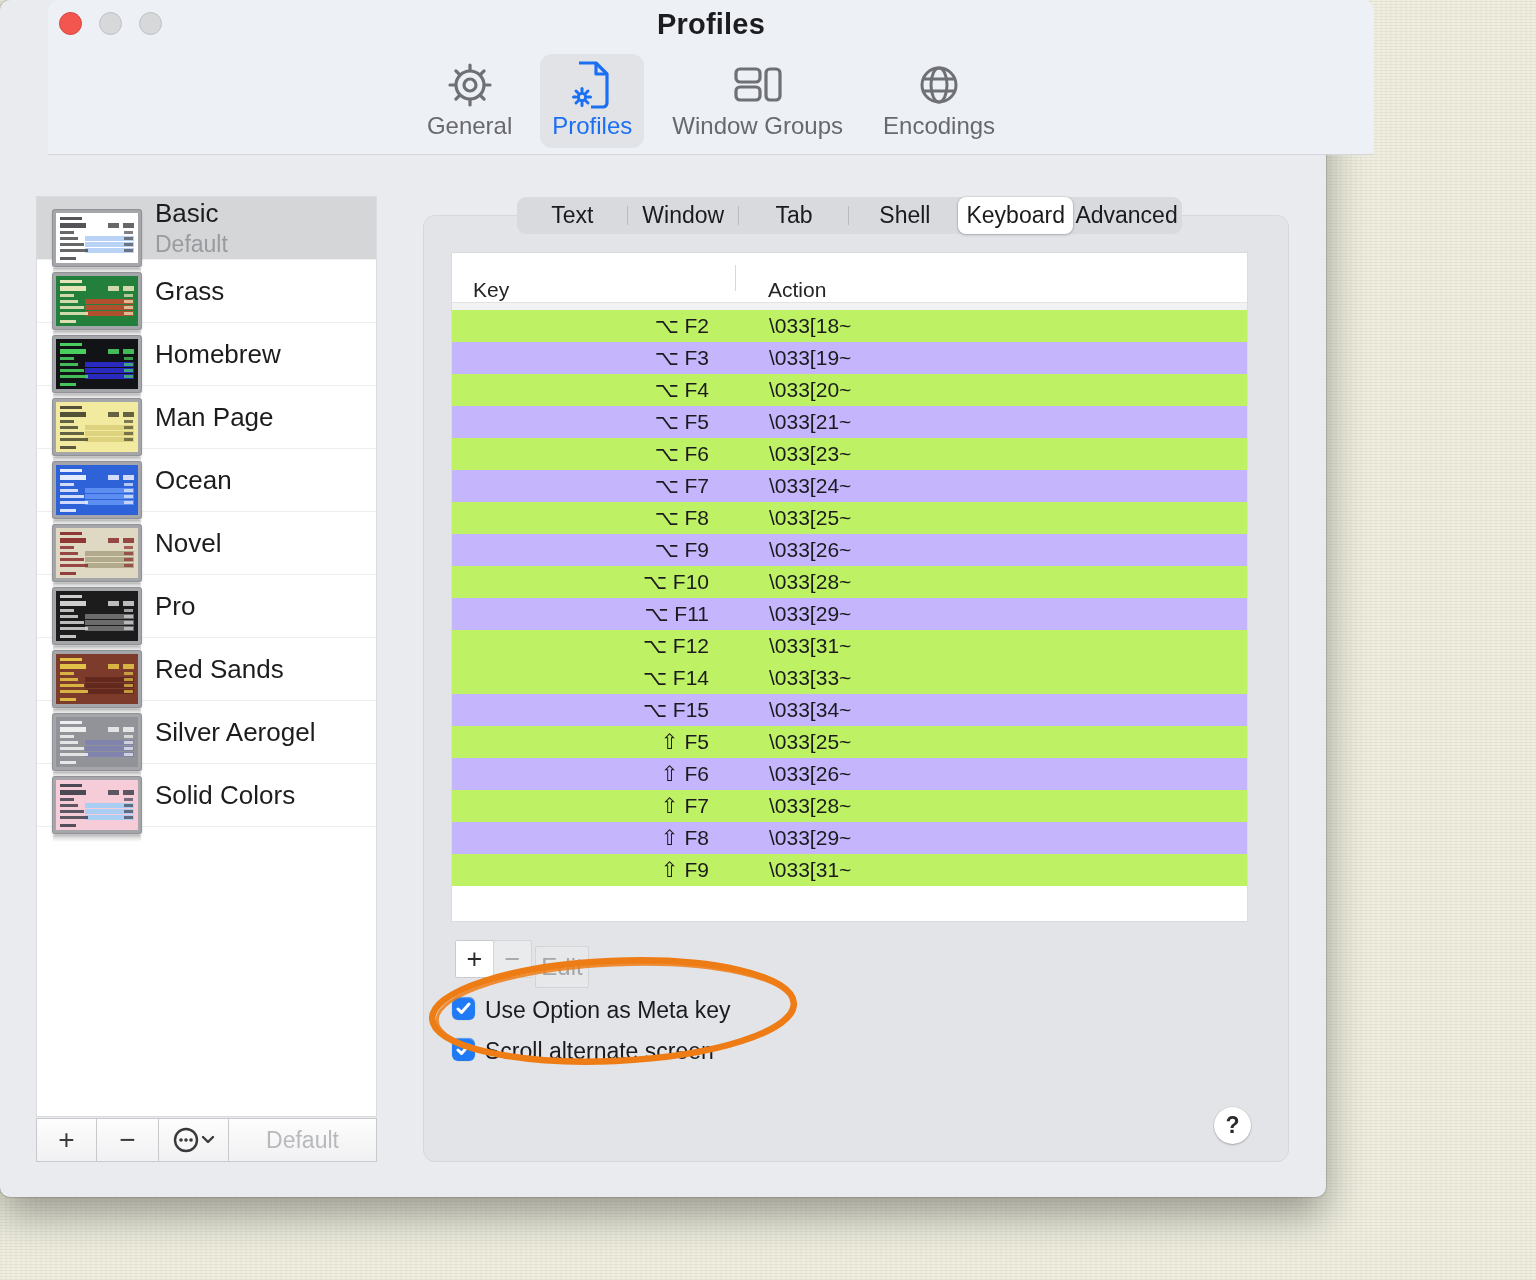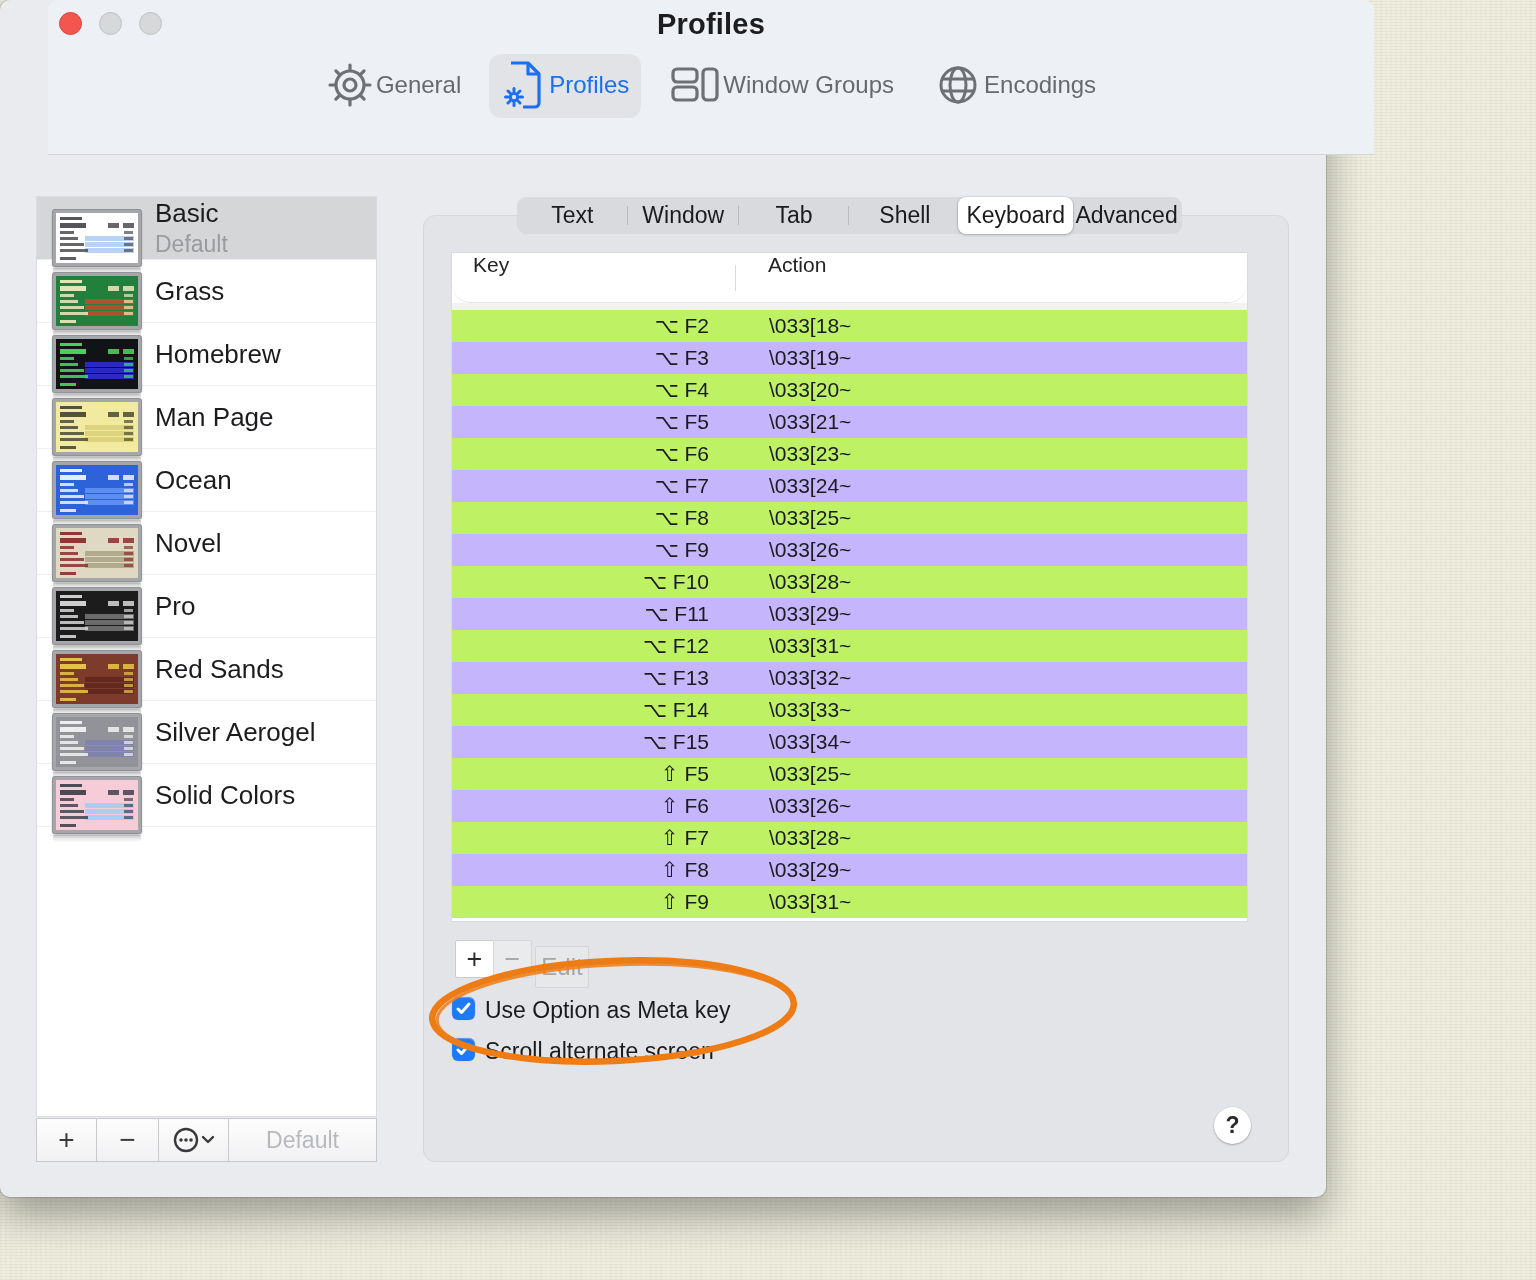--- a/index.html
+++ b/index.html
@@ -33,21 +33,21 @@
 
   .win-title{
     position:absolute; top:8px; left:0; width:100%; text-align:center;
     font-size:29px; font-weight:700; color:#1d1d1f; letter-spacing:.2px;
   }
   .toolbar{
     position:absolute; top:54px; left:0; width:100%; height:92px;
     display:flex; justify-content:center; align-items:flex-start; gap:16px;
   }
   .tb-item{
-    display:flex; flex-direction:row; align-items:center; gap:2px;
+    display:flex; flex-direction:column; align-items:center; gap:2px;
     padding:6px 12px 8px; border-radius:12px; min-width:90px;
   }
   .tb-item.selected{ background:#e2e3e6; }
   .tb-icon{ height:50px; display:flex; align-items:center; justify-content:center; }
   .tb-label{ font-size:24px; color:#68696e; white-space:nowrap; }
   .tb-item.selected .tb-label{ color:#1a6ff3; }
 
   
   .side-list{
     position:absolute; left:36px; top:196px; width:341px; height:921px;
@@ -110,21 +110,21 @@
     content:''; position:absolute; inset:0px -2px; background:#ffffff; border-radius:8px;
     box-shadow:0 1px 3px rgba(0,0,0,.22), 0 0 0 1px rgba(0,0,0,.06);
   }
   .tab .vsep{ position:absolute; left:-1px; top:9px; width:1px; height:19px; background:#b9bbbe; }
 
   
   .ktable{
     position:absolute; left:452px; top:253px; width:795px; height:668px;
     background:#ffffff; overflow:hidden; box-shadow:0 0 0 1px rgba(0,0,0,.04);
   }
-  .thead{ position:relative; height:50px; border-bottom:1px solid #e2e3e5; display:flex; align-items:flex-start;border-radius:19px; }
+  .thead{ position:relative; height:50px; border-bottom:1px solid #e2e3e5; display:flex; align-items:flex-end; }
   .th-key{ padding-left:21px; font-size:21px; color:#242426; }
   .th-action{ position:absolute; left:316px; font-size:21px; color:#242426; }
   .th-div{ position:absolute; left:283px; top:12px; width:1px; height:26px; background:#d8d9db; }
   .sliver{ height:7px; background:#f1f2f3; }
   .trow{ display:flex; height:32px; align-items:center; background:#bef264; }
   .trow.alt{ background:#c4b5fd; }
   .tcell.key{ width:284px; text-align:right; padding-right:27px; font-size:21px; color:#1b1b1d; }
   .tcell.action{ padding-left:33px; font-size:21px; color:#1b1b1d; }
 
   
@@ -680,24 +680,20 @@
             <div class="tcell action">\033[28~</div>
           </div>
           <div class="trow alt">
             <div class="tcell key">⌥ F11</div>
             <div class="tcell action">\033[29~</div>
           </div>
           <div class="trow">
             <div class="tcell key">⌥ F12</div>
             <div class="tcell action">\033[31~</div>
           </div>
-          <div class="trow alt">
-            <div class="tcell key">⌥ F13</div>
-            <div class="tcell action">\033[32~</div>
-          </div>
           <div class="trow">
             <div class="tcell key">⌥ F14</div>
             <div class="tcell action">\033[33~</div>
           </div>
           <div class="trow alt">
             <div class="tcell key">⌥ F15</div>
             <div class="tcell action">\033[34~</div>
           </div>
           <div class="trow">
             <div class="tcell key">⇧ F5</div>

